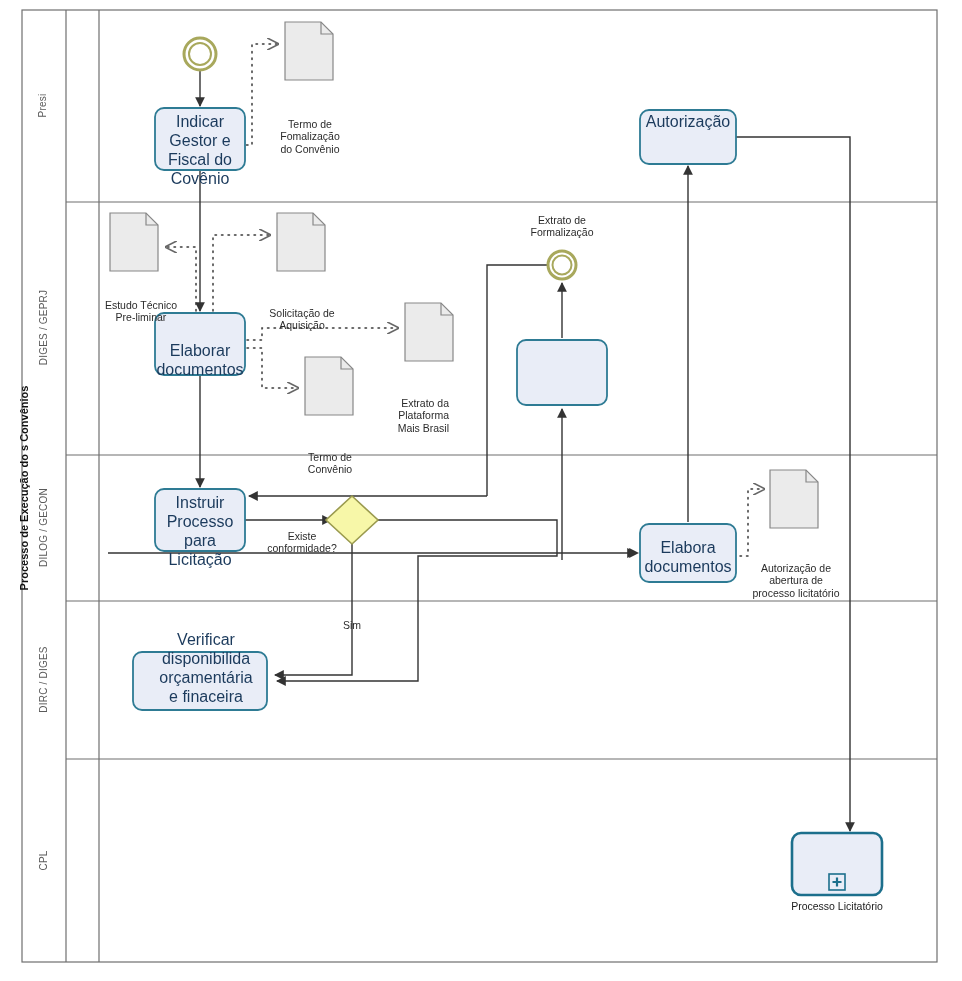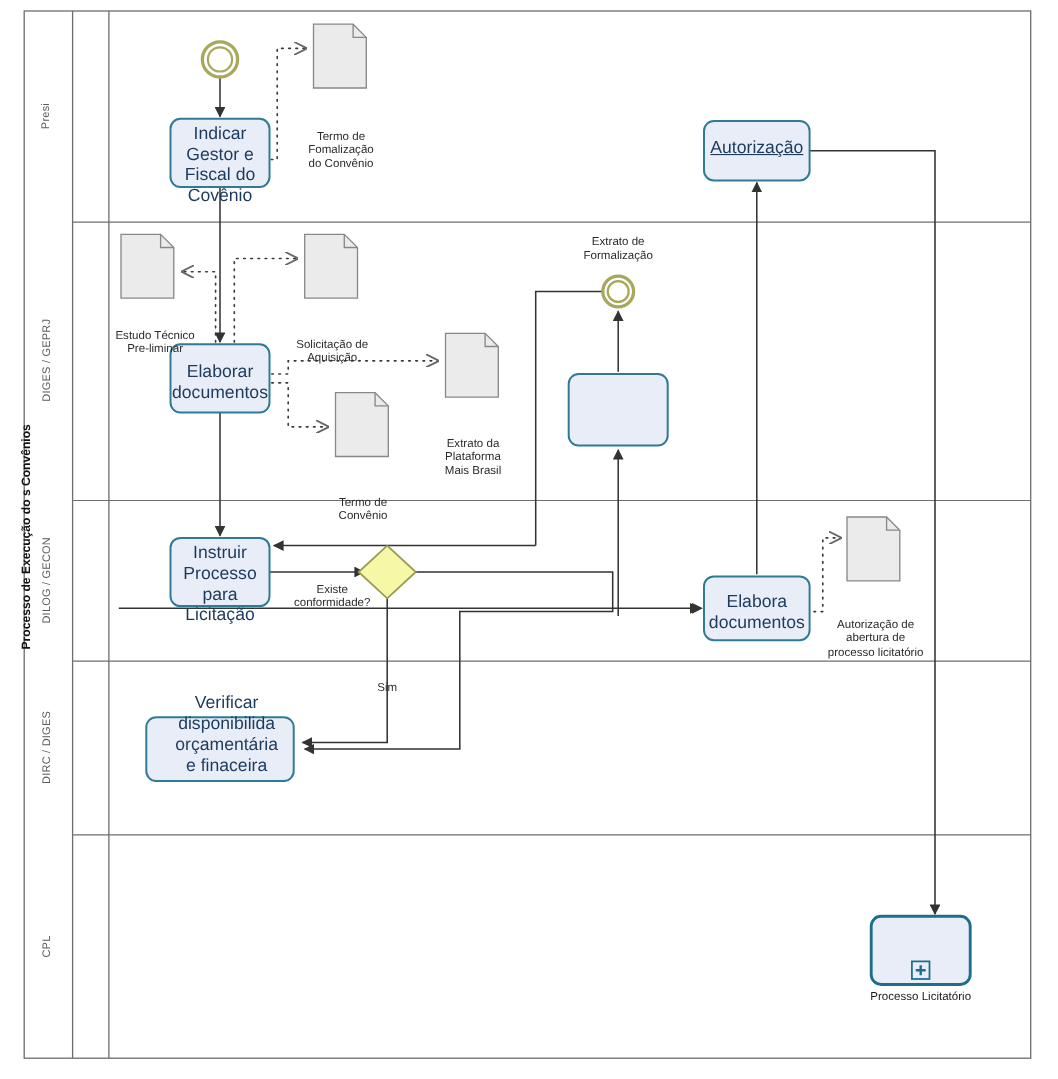--- a/index.html
+++ b/index.html
@@ -151,49 +151,49 @@
 
   <div class="lanelbl" style="left:-18px;top:100px;width:120px;text-align:center;transform:rotate(-90deg);">Presi</div>
   <div class="lanelbl" style="left:-17px;top:322px;width:120px;text-align:center;transform:rotate(-90deg);">DIGES / GEPRJ</div>
   <div class="lanelbl" style="left:-17px;top:522px;width:120px;text-align:center;transform:rotate(-90deg);">DILOG / GECON</div>
   <div class="lanelbl" style="left:-17px;top:674px;width:120px;text-align:center;transform:rotate(-90deg);">DIRC / DIGES</div>
   <div class="lanelbl" style="left:-17px;top:855px;width:120px;text-align:center;transform:rotate(-90deg);">CPL</div>
 
   <div class="lbl tasklbl" style="left:155px;top:113px;width:90px;">Indicar Gestor e
 Fiscal do
 Covênio</div>
-  <div class="lbl tasklbl" style="left:155px;top:330px;width:90px;">Elaborar
+  <div class="lbl tasklbl" style="left:155px;top:342px;width:90px;">Elaborar
 documentos</div>
   <div class="lbl tasklbl" style="left:155px;top:494px;width:90px;">Instruir
 Processo para
 Licitação</div>
   <div class="lbl tasklbl" style="left:133px;top:631px;width:106px;padding-left:20px;">Verificar disponibilida
 orçamentária e finaceira</div>
-  <div class="lbl tasklbl" style="left:640px;top:126px;width:96px;text-decoration:underline;">Autorização</div>
+  <div class="lbl tasklbl" style="left:640px;top:113px;width:96px;">Autorização</div>
   <div class="lbl tasklbl" style="left:640px;top:539px;width:96px;">Elabora
 documentos</div>
 
   <div class="lbl subplbl" style="left:772px;top:900px;width:130px;">Processo Licitatório</div>
 
   <div class="lbl evtlbl" style="left:502px;top:214px;width:120px;">Extrato de
 Formalização</div>
 
   <div class="lbl flowlbl" style="left:248px;top:530px;width:108px;">Existe
 conformidade?</div>
 
   <div class="lbl flowlbl" style="left:334px;top:619px;width:36px;">Sim</div>
 
   <div class="lbl doclbl" style="left:249px;top:86px;width:122px;">Termo de
 Fomalização
 do Convênio</div>
   <div class="lbl doclbl" style="left:96px;top:267px;width:90px;">Estudo Técnico
 Pre-liminar</div>
   <div class="lbl doclbl" style="left:249px;top:275px;width:106px;">Solicitação de
 Aquisição</div>
-  <div class="lbl doclbl" style="left:389px;top:365px;width:82px;">Extrato da
+  <div class="lbl doclbl" style="left:367px;top:365px;width:82px;text-align:right;">Extrato da
 Plataforma
 Mais Brasil</div>
   <div class="lbl doclbl" style="left:283px;top:419px;width:94px;">Termo de
 Convênio</div>
   <div class="lbl doclbl" style="left:737px;top:530px;width:118px;">Autorização de
 abertura de
 processo licitatório</div>
 
 </div>
 

